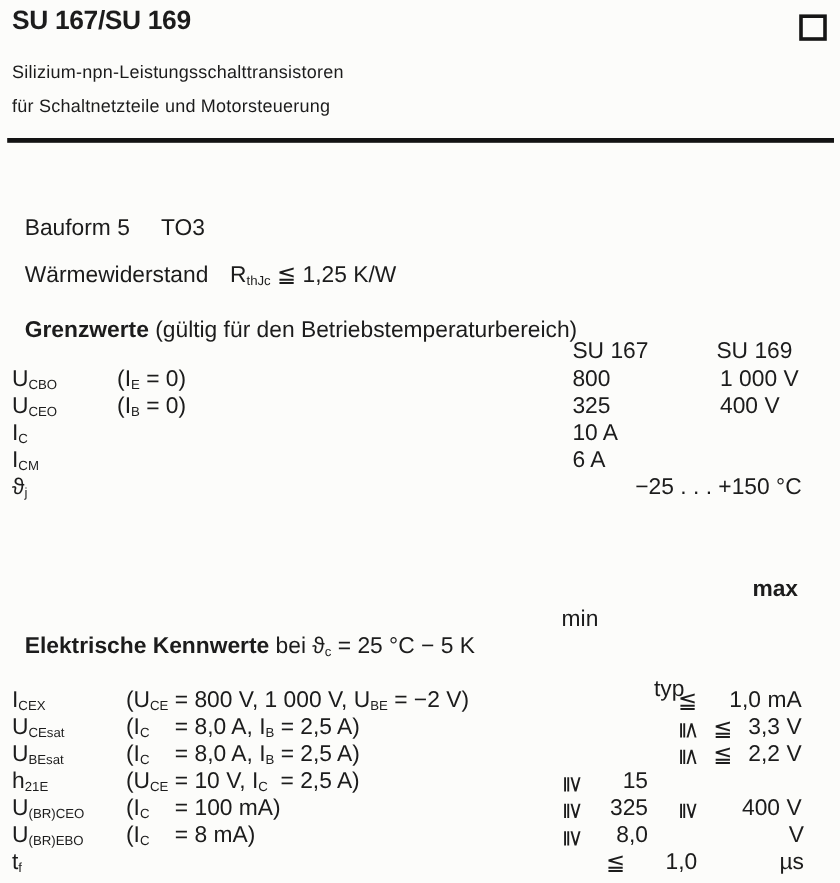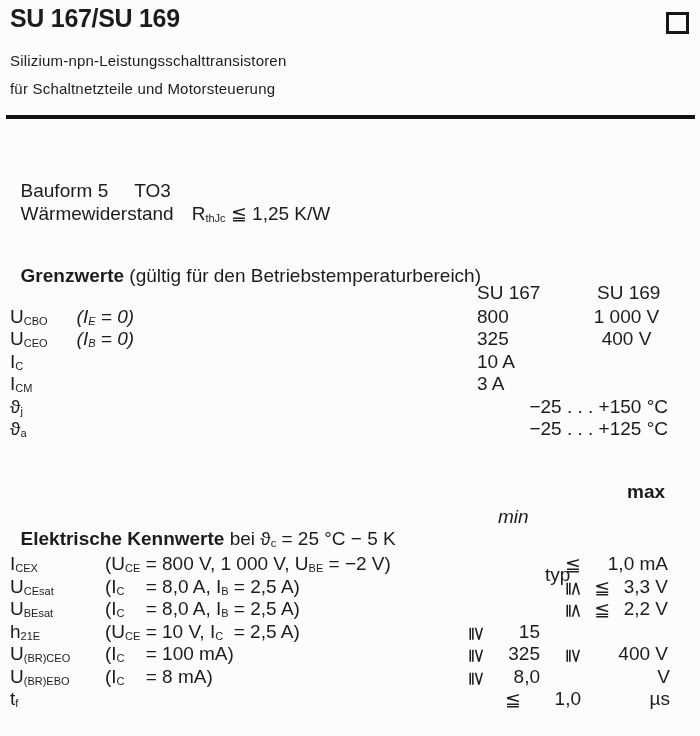--- a/index.html
+++ b/index.html
@@ -7,50 +7,50 @@
     width:700px;height:736px;position:relative;overflow:hidden;
     background:#fcfcfa;color:#1c1c1c;
     font-family:"Liberation Sans","DejaVu Sans",sans-serif;
     font-size:19px;
   }
   .abs{position:absolute;}
   .pre{white-space:pre;}
   .sub{font-size:0.58em;vertical-align:-0.22em;letter-spacing:0;}
   .rot{display:inline-block;transform:rotate(90deg);transform-origin:50% 55%;}
   
-  #title{left:10px;top:4px;font-size:25px;font-weight:bold;letter-spacing:-0.3px;}
+  #title{left:10px;top:4px;font-size:22px;font-weight:bold;letter-spacing:-0.3px;}
   #corner-square{left:666px;top:12px;width:17px;height:16px;border:3px solid #161616;background:transparent;}
   #subtitle{left:10px;top:47px;font-size:15px;line-height:28px;font-weight:400;letter-spacing:0.2px;}
   #rule{left:6px;top:115px;width:689px;height:4px;background:#131313;}
   
   #bauform{left:10px;top:158px;}
   #bauform .val{margin-left:26px;}
-  #thermal{left:10px;top:180px;}
+  #thermal{left:10px;top:196px;}
   #thermal .val{margin-left:18px;}
   
   #gw-heading{left:10px;top:243px;}
   .bold{font-weight:bold;}
   #gw-col167{left:477px;top:282px;}
   #gw-col169{left:597px;top:282px;}
   
   #gw-rows{left:0;top:306px;width:700px;}
   .g-row{position:relative;height:22.4px;}
   .g-label{position:absolute;left:10px;white-space:pre;}
-  .g-cond{position:absolute;left:66px;white-space:pre;font-style:italic;}
+  .g-cond{position:absolute;left:87px;white-space:pre;}
   .g-v167{position:absolute;left:477px;width:63px;text-align:left;}
-  .g-v169{position:absolute;left:585px;width:83px;text-align:center;}
+  .g-v169{position:absolute;left:600px;width:83px;text-align:left;}
   .g-center{position:absolute;left:477px;width:191px;text-align:left;}
   .g-rightspan{position:absolute;left:477px;width:191px;text-align:right;}
   
   #kw-heading{left:10px;top:506px;}
-  #kw-min{left:498px;top:506px;font-style:italic;}
+  #kw-min{left:468px;top:506px;}
   #kw-typ{left:545px;top:526px;margin-top:38px;}
   #kw-max{left:627px;top:481px;font-weight:bold;}
   
-  #kw-rows{left:0;top:553px;width:700px;}
+  #kw-rows{left:0;top:573px;width:700px;}
   .k-row{position:relative;height:22.5px;}
   .k-label{position:absolute;left:10px;white-space:pre;}
   .k-cond{position:absolute;left:105px;white-space:pre;}
   .k-min{position:absolute;left:468px;width:72px;display:flex;justify-content:space-between;}
   .k-typ{position:absolute;left:505px;width:76px;display:flex;justify-content:space-between;}
   .k-max{position:absolute;left:565px;width:103px;display:flex;justify-content:space-between;}
   .k-unit{position:absolute;left:628px;width:42px;text-align:right;}
 </style>
 </head>
 <body>
@@ -87,29 +87,25 @@
       <span class="g-cond"><span>  (I</span><span class="sub">B</span><span> = 0)</span></span>
       <span class="g-v167">325</span>
       <span class="g-v169">400 V</span>
     </div>
     <div class="g-row">
       <span class="g-label"><span>I</span><span class="sub">C</span></span>
       <span class="g-center">10 A</span>
     </div>
     <div class="g-row">
       <span class="g-label"><span>I</span><span class="sub">CM</span></span>
-      <span class="g-center">3 A</span>
+      <span class="g-center">6 A</span>
     </div>
     <div class="g-row">
       <span class="g-label"><span>ϑ</span><span class="sub">j</span></span>
       <span class="g-rightspan">−25 . . . +150 °C</span>
-    </div>
-    <div class="g-row">
-      <span class="g-label"><span>ϑ</span><span class="sub">a</span></span>
-      <span class="g-rightspan">−25 . . . +125 °C</span>
     </div>
   </div>
 
 <div class="abs pre" id="kw-heading">
   <span class="bold">Elektrische Kennwerte</span><span><span> bei ϑ</span><span class="sub">c</span><span> = 25 °C − 5 K</span></span>
 </div>
 <div class="abs" id="kw-min">min</div>
 <div class="abs" id="kw-typ">typ</div>
 <div class="abs" id="kw-max">max</div>
 <div class="abs" id="kw-rows">

